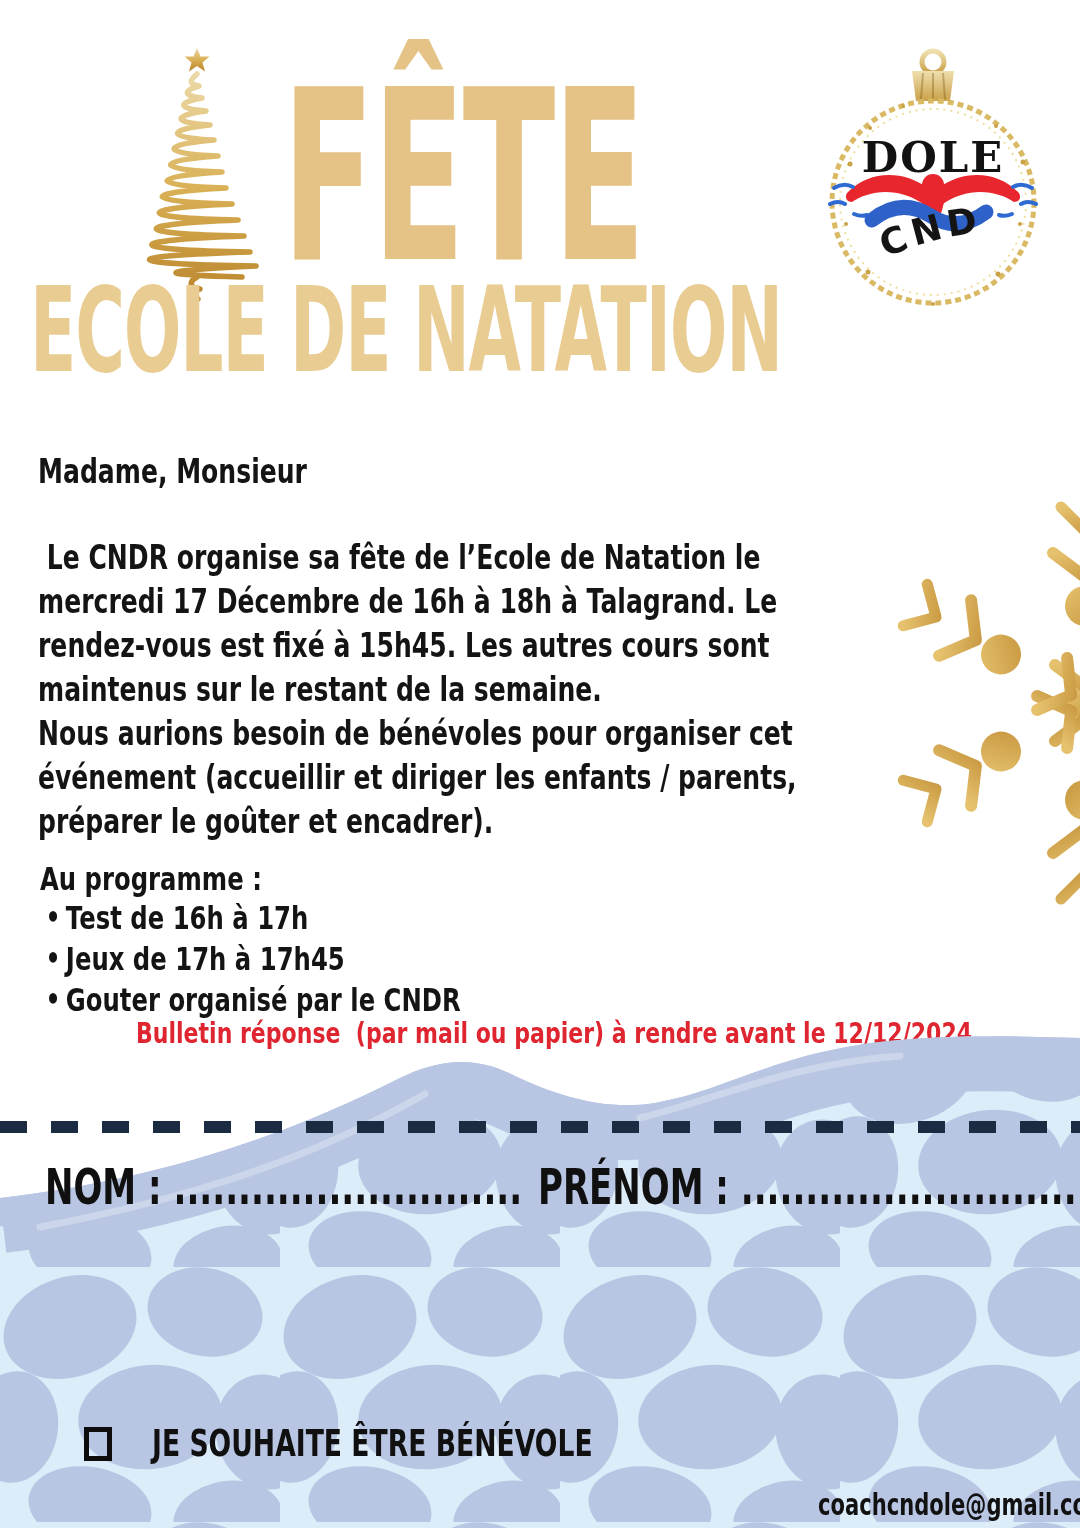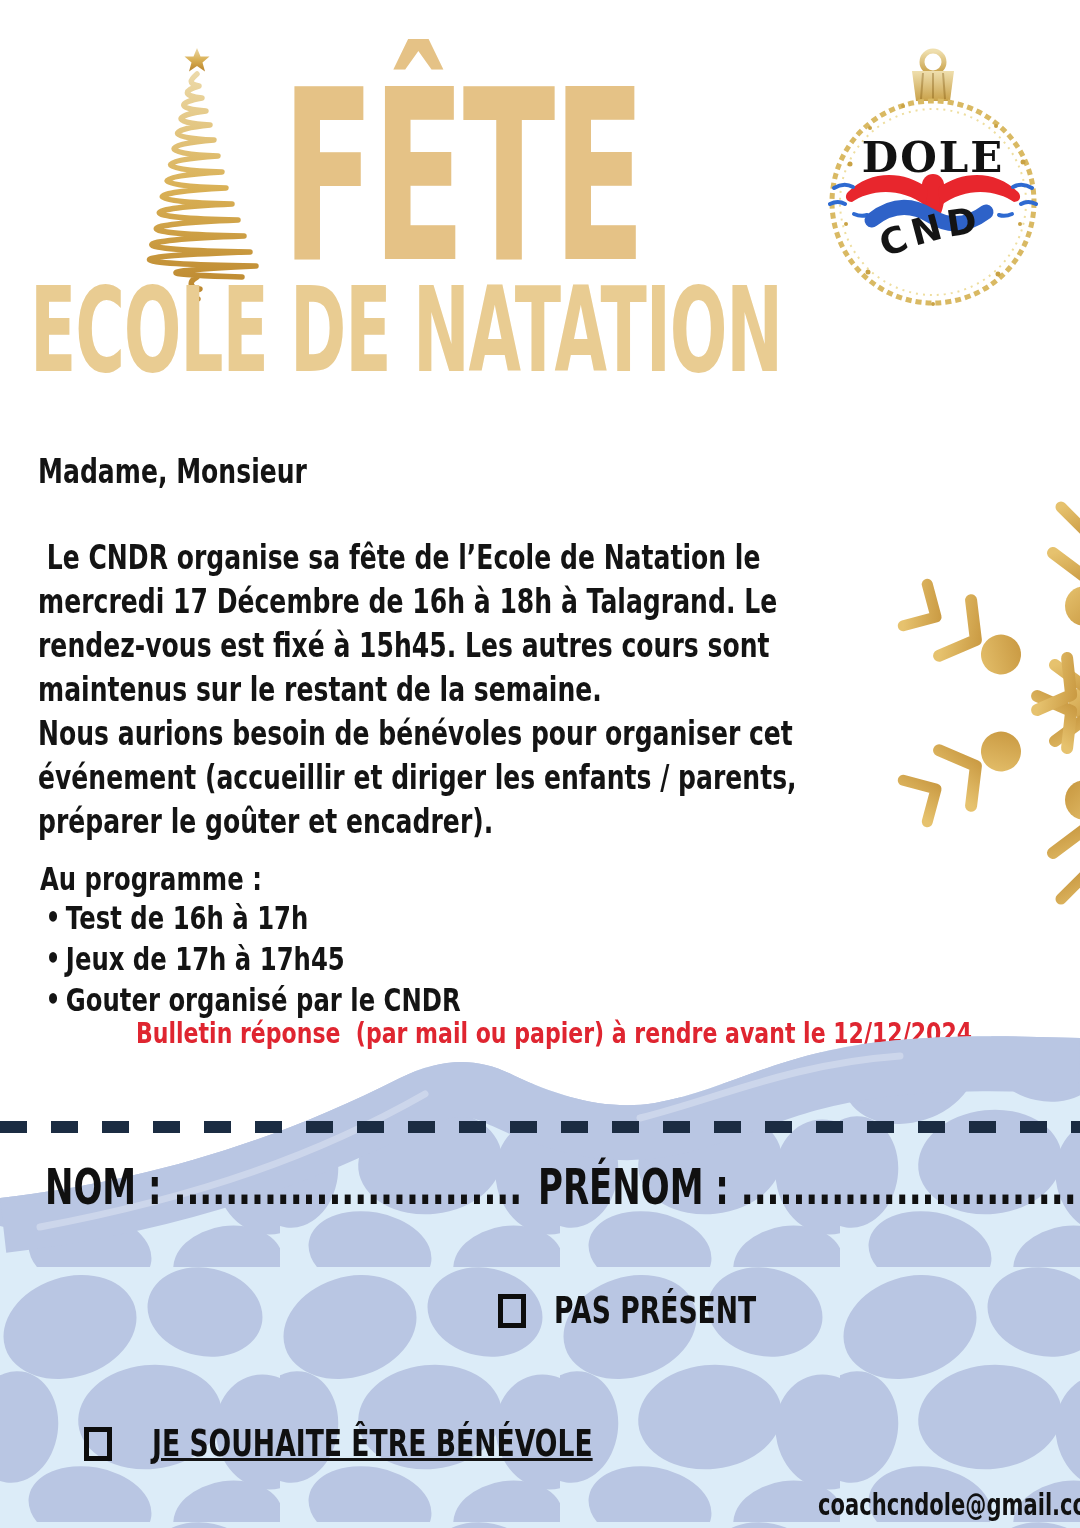--- a/index.html
+++ b/index.html
@@ -59,21 +59,21 @@
   }
   .name-label{
     font-size:50px;line-height:50px;font-weight:bold;z-index:4;
     transform:scaleX(.68);white-space:pre;color:#101010;
   }
   .nom{left:45px;top:1162px;}
   .prenom{left:538px;top:1162px;}
   .option{display:flex;align-items:center;z-index:4;}
   .opt1{left:84px;top:1289px;}
   .opt2{left:498px;top:1289px;}
-  .opt3{left:84px;top:1422px;text-decoration:underline;}
+  .opt3{left:84px;top:1422px;}
   .checkbox{
     width:18px;height:24px;border:5px solid #0d0d0d;background:transparent;
     flex:0 0 auto;cursor:pointer;
   }
   .opt-label{
     display:inline-block;transform-origin:left center;transform:scaleX(.72);
     font-size:37px;font-weight:bold;white-space:nowrap;color:#101010;
   }
   .opt1 .opt-label,.opt2 .opt-label{margin-left:28px;}
   .opt3 .opt-label{margin-left:40px;}
@@ -235,24 +235,20 @@
                C950,22 1015,24 1080,26" fill="none" stroke="#b9c6e3" stroke-width="110"></path>
       <path d="M40,215 C200,185 320,142 425,82 M640,106 C720,86 790,52 900,44" fill="none" stroke="#ffffff" stroke-opacity="0.28" stroke-width="7" stroke-linecap="round"></path>
     </g>
   </svg>
 
   <div class="abs cutline"></div>
 
   <div class="abs name-label nom">NOM : ...........................</div>
   <div class="abs name-label prenom">PRÉNOM : ..........................</div>
 
-  <div class="abs option opt2">
-    <span class="checkbox"></span>
-    <span class="opt-label">PAS PRÉSENT</span>
-  </div>
   <div class="abs option opt3">
     <span class="checkbox"></span>
     <span class="opt-label">JE SOUHAITE ÊTRE BÉNÉVOLE</span>
   </div>
 
   <a class="abs email" href="#">coachcndole@gmail.com</a>
 
 </div>
 
 </body></html>

